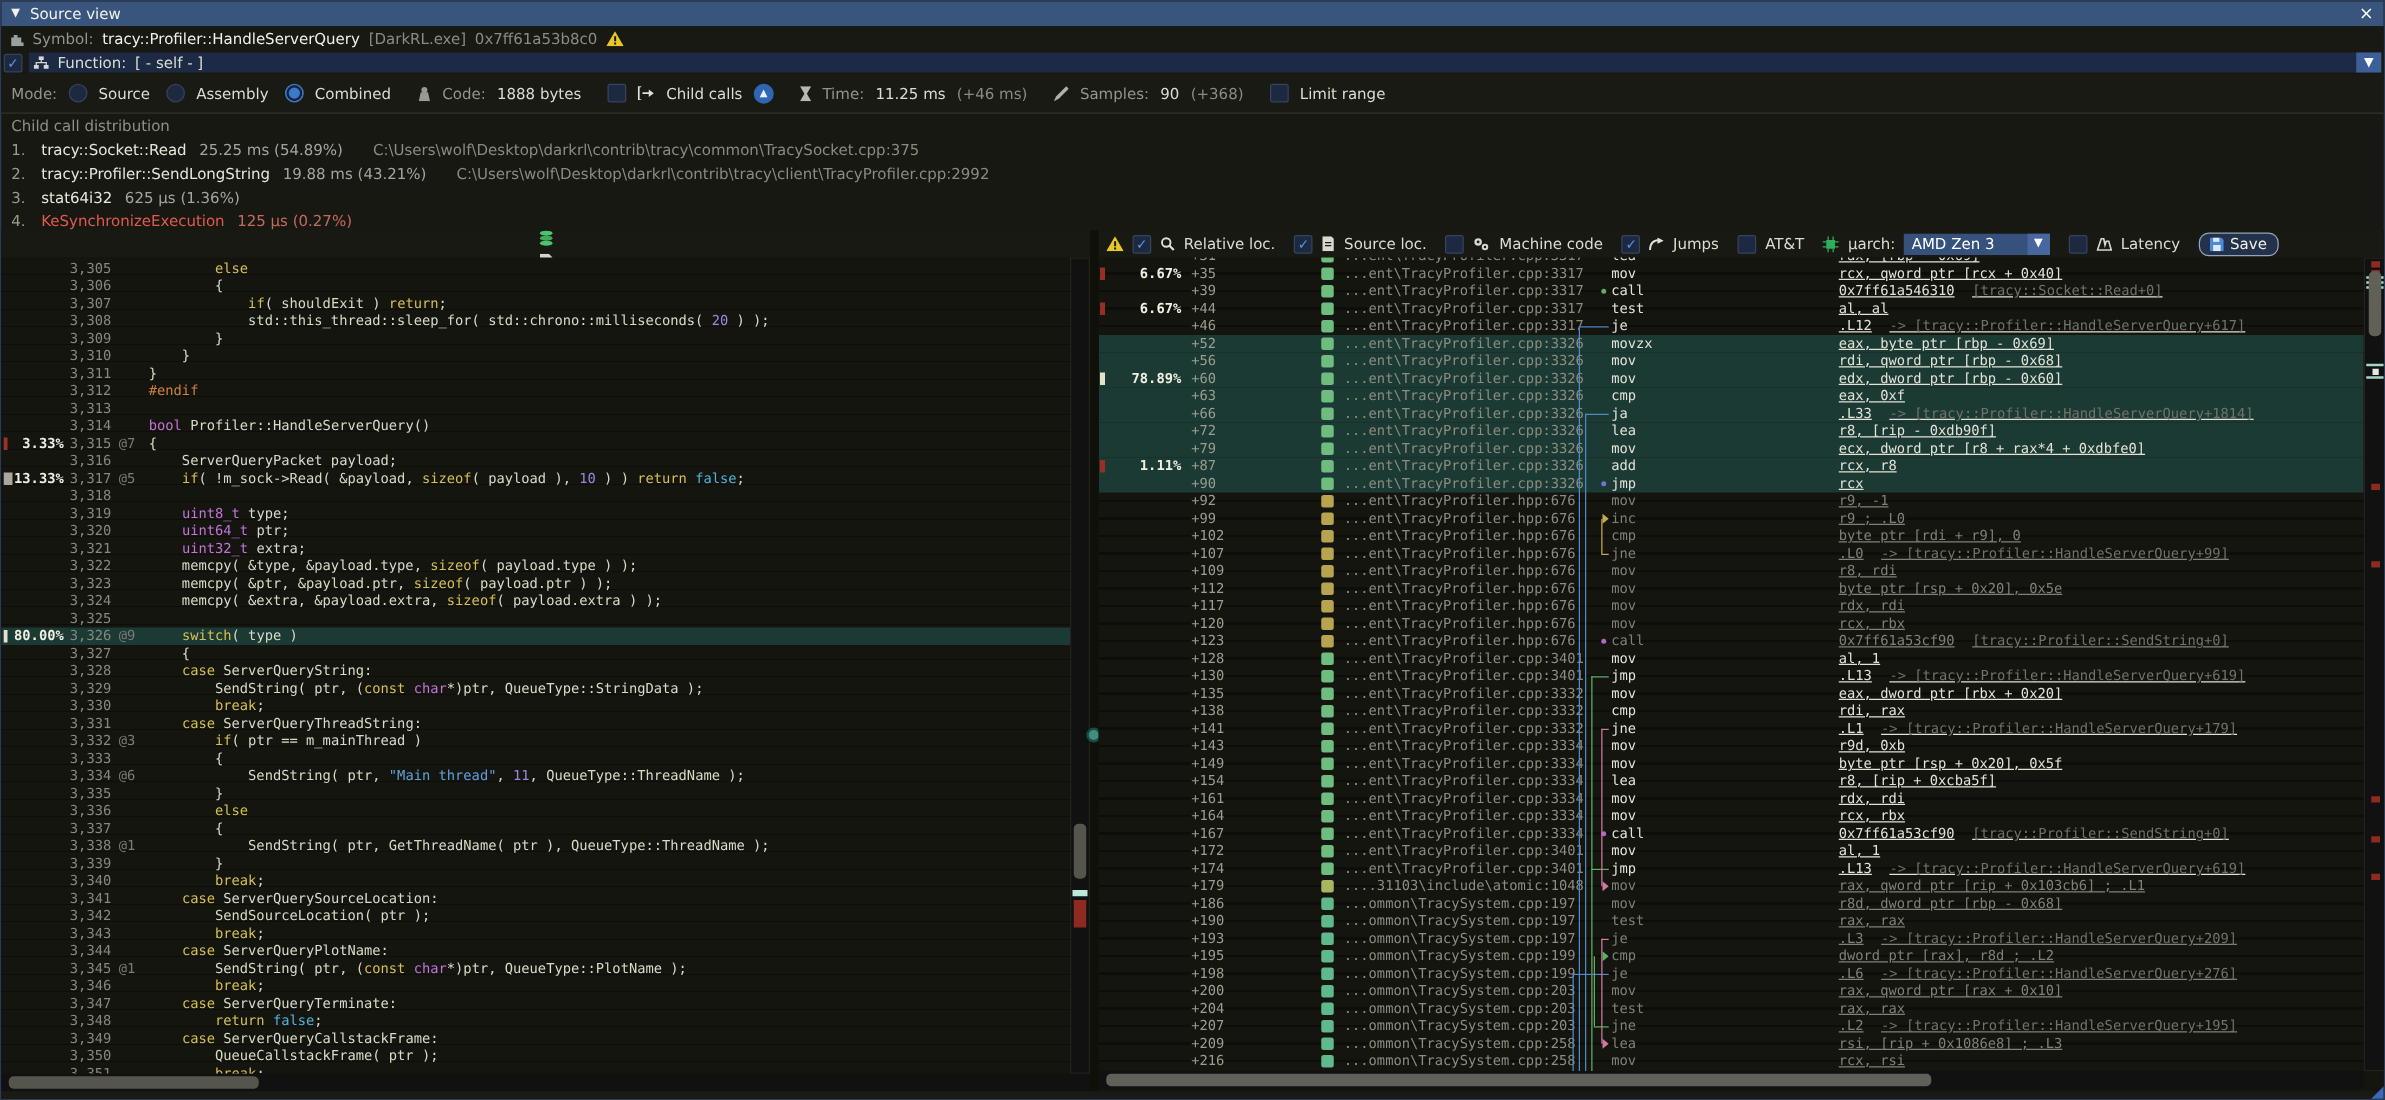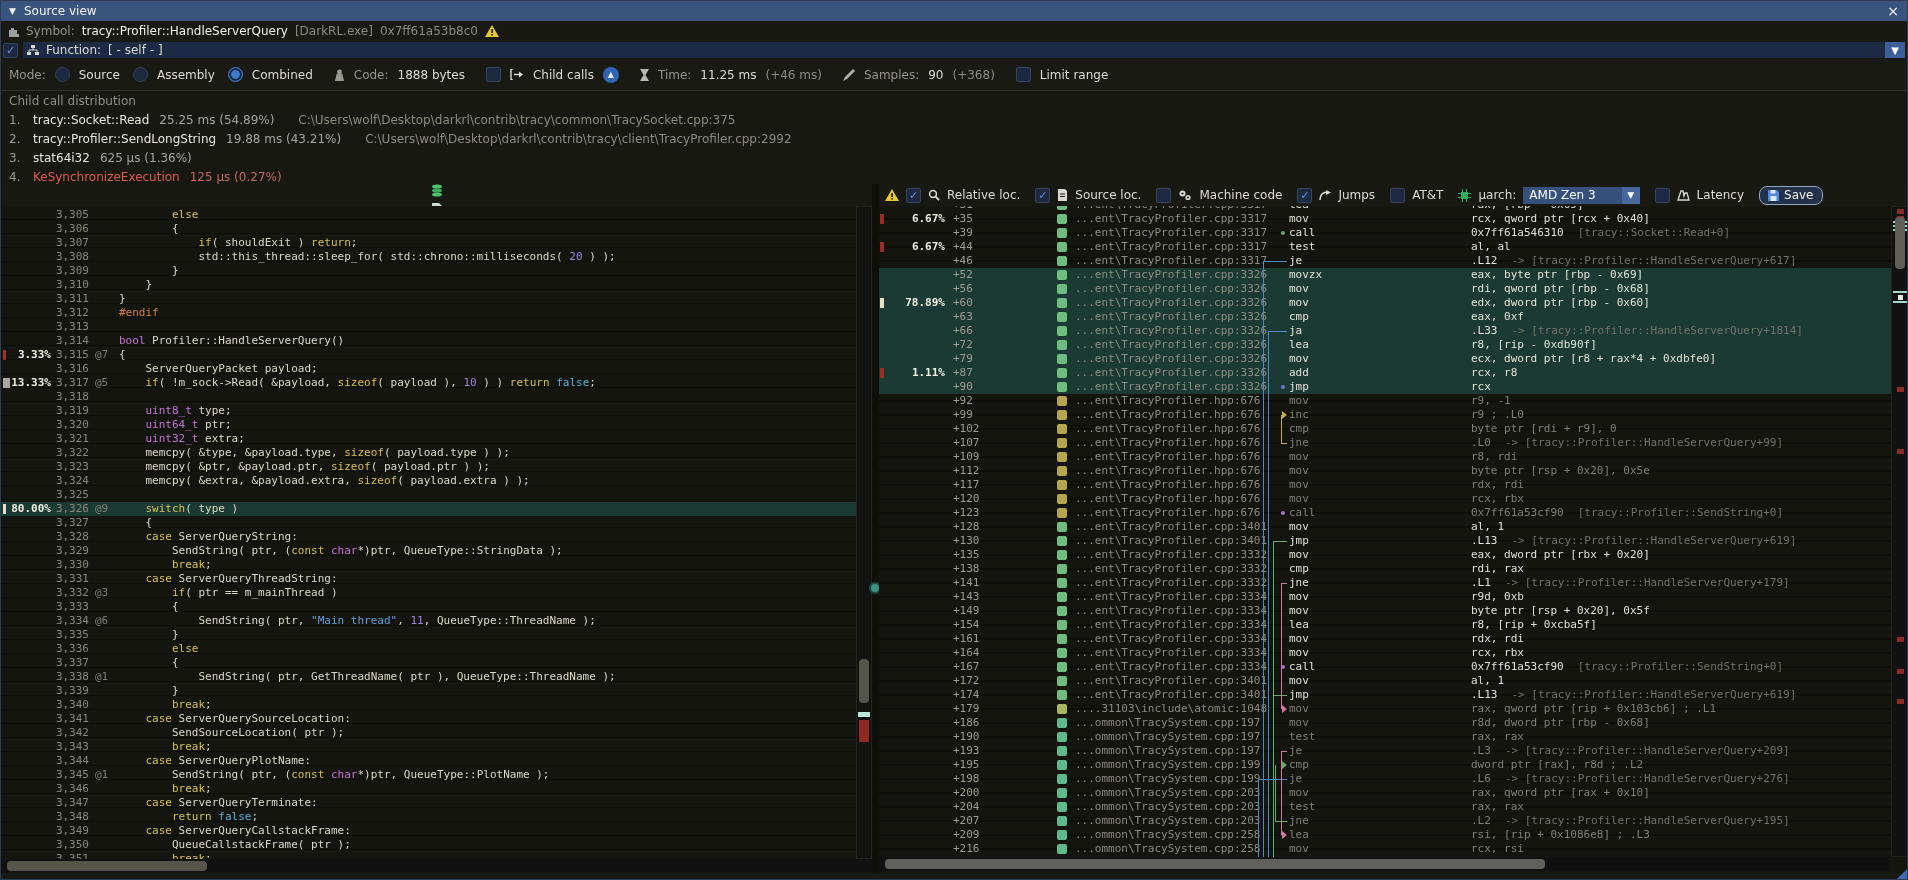--- a/index.html
+++ b/index.html
@@ -74,21 +74,21 @@
   #asmarea{left:0;top:22px;width:1030px;height:651px;overflow:hidden;background:#15150f;
      background-image:repeating-linear-gradient(to bottom,transparent 0,transparent 12px,rgba(0,0,0,.38) 12px,rgba(0,0,0,.38) 14px);}
   .arow{position:absolute;left:0;width:1012px;height:14px;line-height:14px;font-family:"DejaVu Sans Mono",monospace;font-size:11px;white-space:pre;}
   .arow.hl{background:#1c3a34;}
   .a-bar{position:absolute;top:2px;height:10px;left:1px;}
   .a-pct{position:absolute;left:4px;width:62px;text-align:right;color:#efefe2;font-weight:bold;}
   .a-addr{position:absolute;left:74px;color:#9c9c90;}
   .a-sq{position:absolute;left:178px;top:2px;width:10px;height:10px;border-radius:2px;}
   .a-file{position:absolute;left:196px;color:#8c8c80;}
   .a-mn{position:absolute;left:410px;color:#e2e2d6;}
-  .a-ops{position:absolute;left:592px;color:#e2e2d6;}
+  .a-ops{position:absolute;left:592px;color:#e2e2d6;text-decoration:underline;}
   .a-note{color:#72726a;margin-left:14px;}
   .arow.dim .a-mn,.arow.dim .a-ops{color:#80807a;}
   .a-dot{position:absolute;left:402px;top:5px;width:4px;height:4px;border-radius:50%;}
   #jumplayer{left:0;top:22px;width:1030px;height:651px;overflow:hidden;pointer-events:none;}
   .jline{position:absolute;width:1px;}
   .jstub{position:absolute;height:1px;}
   .jarrow{position:absolute;width:0;height:0;border-top:4px solid transparent;border-bottom:4px solid transparent;}
   
   #asm-vsb{left:1012px;top:22px;width:18px;height:651px;background:#111;border:1px solid #23231c;box-sizing:border-box;}
   #asm-vsb .handle{position:absolute;left:3px;width:10px;top:10px;height:52px;background:#606058;border-radius:4px;}

